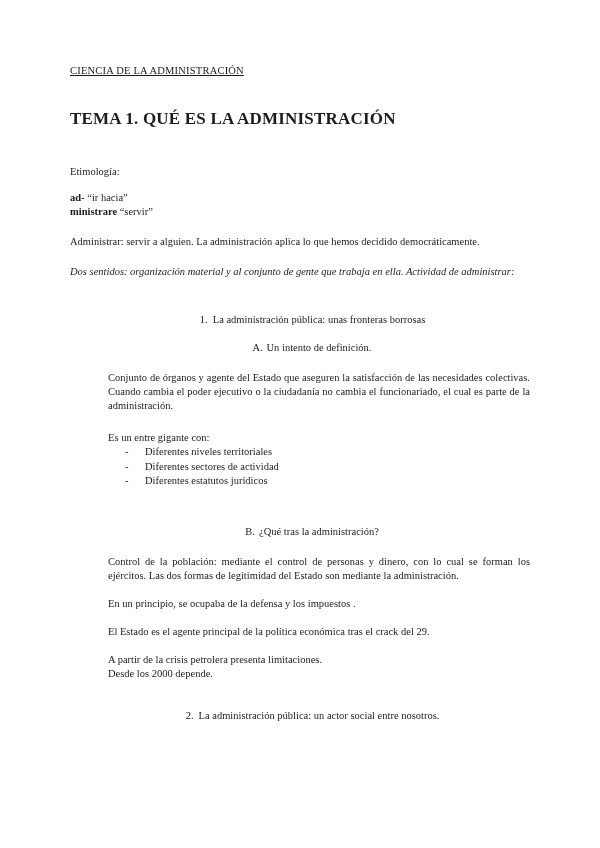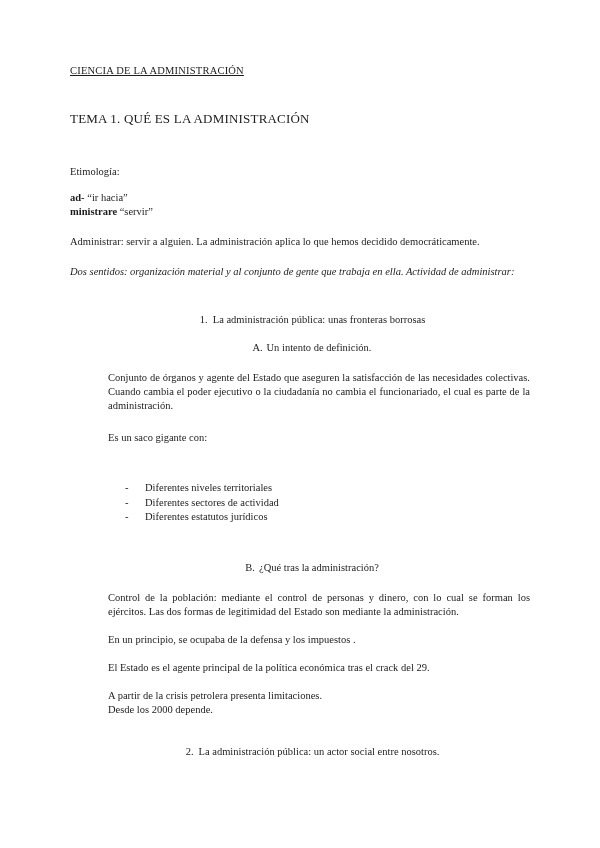--- a/index.html
+++ b/index.html
@@ -18,22 +18,22 @@
     font-size: 10.5px;
     line-height: 14px;
     background: #ffffff;
   }
   .doc-header {
     text-decoration: underline;
     letter-spacing: 0.2px;
     margin-bottom: 32px;
   }
   .doc-title {
-    font-size: 13px;
-    font-weight: normal;
+    font-size: 17px;
+    font-weight: bold;
     letter-spacing: 0.2px;
     margin-bottom: 38px;
     line-height: 17px;
   }
   .etym-label { margin-bottom: 12px; }
   .etym-line { line-height: 14px; }
   .etym-term { font-weight: bold; }
   .p-block { margin-top: 16px; }
   .p-justify { text-align: justify; font-style: italic; }
   .outline { margin-top: 34px; }
@@ -42,21 +42,21 @@
     display: inline-block;
     width: 18px;
     margin-left: 20px;
   }
   .para-a {
     margin-top: 16px;
     text-align: justify;
     margin-left: 38px;
   }
   .saco-label { margin-top: 18px; margin-left: 38px; }
-  .dash-list { margin-left: 38px; margin-top: 36px; }
+  .dash-list { margin-left: 38px; }
   .dash-item { line-height: 14.6px; }
   .dash-item .dash {
     display: inline-block;
     width: 20px;
     margin-left: 17px;
     text-align: left;
   }
   .section-b { margin-top: 36px; }
   .pb { margin-top: 14px; margin-left: 38px; }
   .pb-first { margin-top: 16px; text-align: justify; }
@@ -83,21 +83,21 @@
   <div class="p-block p-justify">Dos sentidos: organización material y al conjunto de gente que trabaja en ella. Actividad de administrar:</div>
 
   <div class="outline">
 
     <div class="list-item"><span class="num">1.</span><span>La administración pública: unas fronteras borrosas</span></div>
 
     <div class="list-item"><span class="num">A.</span><span>Un intento de definición.</span></div>
 
     <div class="para-a">Conjunto de órganos y agente del Estado que aseguren la satisfacción de las necesidades colectivas. Cuando cambia el poder ejecutivo o la ciudadanía no cambia el funcionariado, el cual es parte de la administración.</div>
 
-    <div class="saco-label">Es un saco gigante con:</div>
+    <div class="saco-label">Es un entre gigante con:</div>
 
     <div class="dash-list">
       <div class="dash-item"><span class="dash">-</span><span>Diferentes niveles territoriales</span></div>
       <div class="dash-item"><span class="dash">-</span><span>Diferentes sectores de actividad</span></div>
       <div class="dash-item"><span class="dash">-</span><span>Diferentes estatutos jurídicos</span></div>
     </div>
 
     <div class="list-item section-b"><span class="num">B.</span><span>¿Qué tras la administración?</span></div>
 
     <div class="pb pb-first">Control de la población: mediante el control de personas y dinero, con lo cual se forman los ejércitos. Las dos formas de legitimidad del Estado son mediante la administración.</div>

